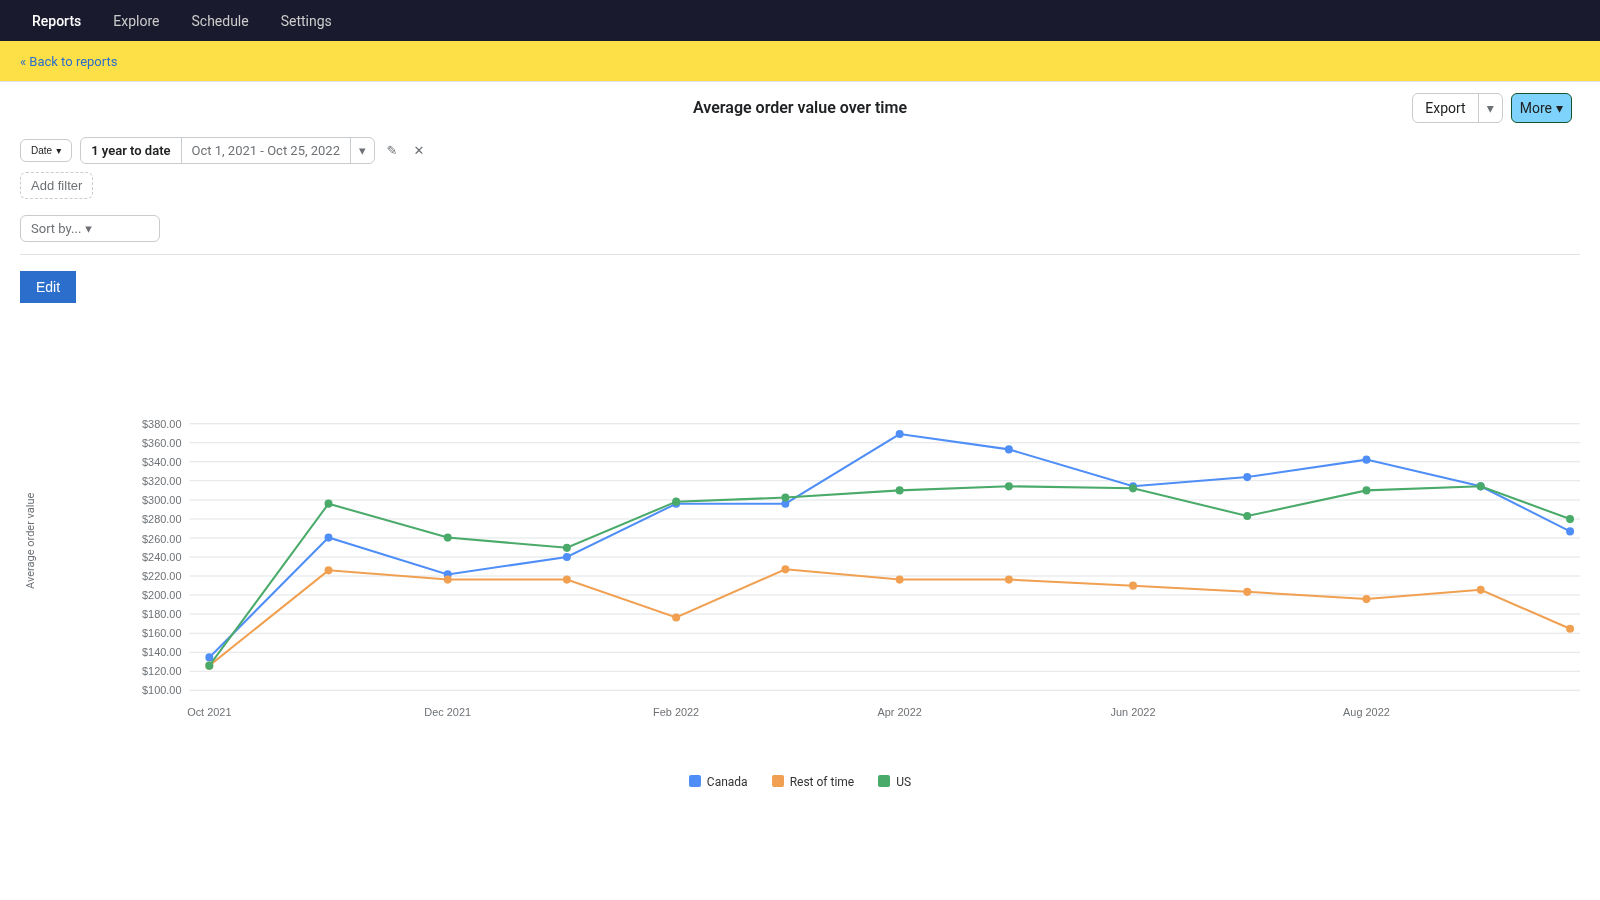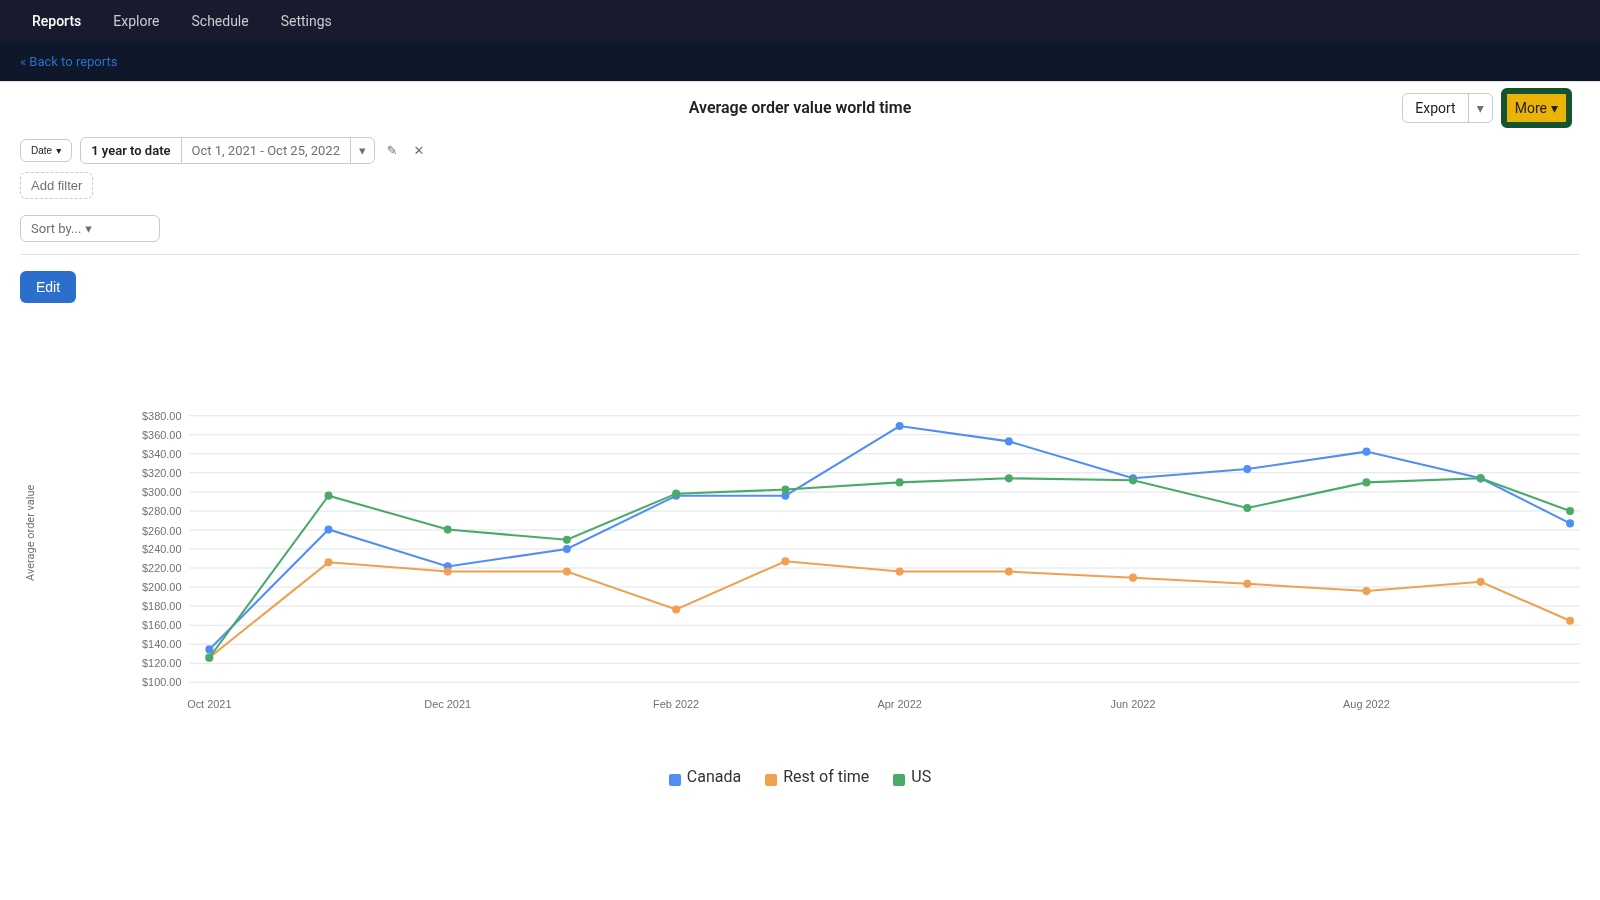--- a/index.html
+++ b/index.html
@@ -20,21 +20,21 @@
       display: flex;
       align-items: center;
       cursor: pointer;
       font-size: 14px;
     }
     .nav-item:first-child { color: #fff; font-weight: 500; }
 
     
     .breadcrumb-bar {
       padding: 12px 20px;
-      background: #0f172a;
+      background: #fde047;
       border-bottom: 1px solid #e1e3e5;
     }
     .breadcrumb-link {
       color: #2c6ecb;
       font-size: 13px;
       cursor: pointer;
       text-decoration: none;
     }
 
     
@@ -77,23 +77,23 @@
       border-right: 1px solid #c9cccf;
       color: #202223;
     }
     .export-btn-arrow {
       padding: 6px 8px;
       color: #6d7175;
     }
     .more-btn {
       display: flex;
       align-items: center;
-      border: 6px solid #14532d;
-      border-radius: 6px;
-      background: #eab308;
+      border: 1px solid #14532d;
+      border-radius: 6px;
+      background: #7dd3fc;
       cursor: pointer;
       font-size: 14px;
       padding: 6px 8px;
       gap: 4px;
       color: #202223;
     }
 
     
     .filter-row {
       display: flex;
@@ -185,26 +185,26 @@
       gap: 4px;
       color: #6d7175;
       min-width: 140px;
     }
 
     
     .edit-btn {
       background: #2c6ecb;
       color: #fff;
       border: none;
-      border-radius: 6px;
+      border-radius: 0;
       padding: 8px 16px;
       font-size: 14px;
       font-weight: 500;
       cursor: pointer;
-      margin-bottom: 0;
+      margin-bottom: 8px;
     }
 
     
     .chart-container {
       width: 100%;
       height: 460px;
       position: relative;
       padding-left: 90px;
       padding-bottom: 50px;
     }
@@ -233,23 +233,23 @@
 
     
     .chart-legend {
       display: flex;
       justify-content: center;
       gap: 24px;
       margin-top: 4px;
     }
     .legend-item {
       display: flex;
-      align-items: flex-end;
+      align-items: flex-start;
       gap: 6px;
-      font-size: 16px;
+      font-size: 12px;
       color: #333;
     }
     .legend-dot {
       width: 12px;
       height: 12px;
       border-radius: 2px;
     }
   </style>
 </head>
 <body>
@@ -262,21 +262,21 @@
 </nav>
 
 <div class="breadcrumb-bar">
   <a class="breadcrumb-link">« Back to reports</a>
 </div>
 
 <div class="main-content">
 
   
   <div class="page-header">
-    <h1 class="page-title">Average order value world time</h1>
+    <h1 class="page-title">Average order value over time</h1>
     <div class="header-actions">
       <div class="export-btn">
         <span class="export-btn-label">Export</span>
         <span class="export-btn-arrow">▾</span>
       </div>
       <div class="more-btn">
         <span>More</span>
         <span>▾</span>
       </div>
     </div>

